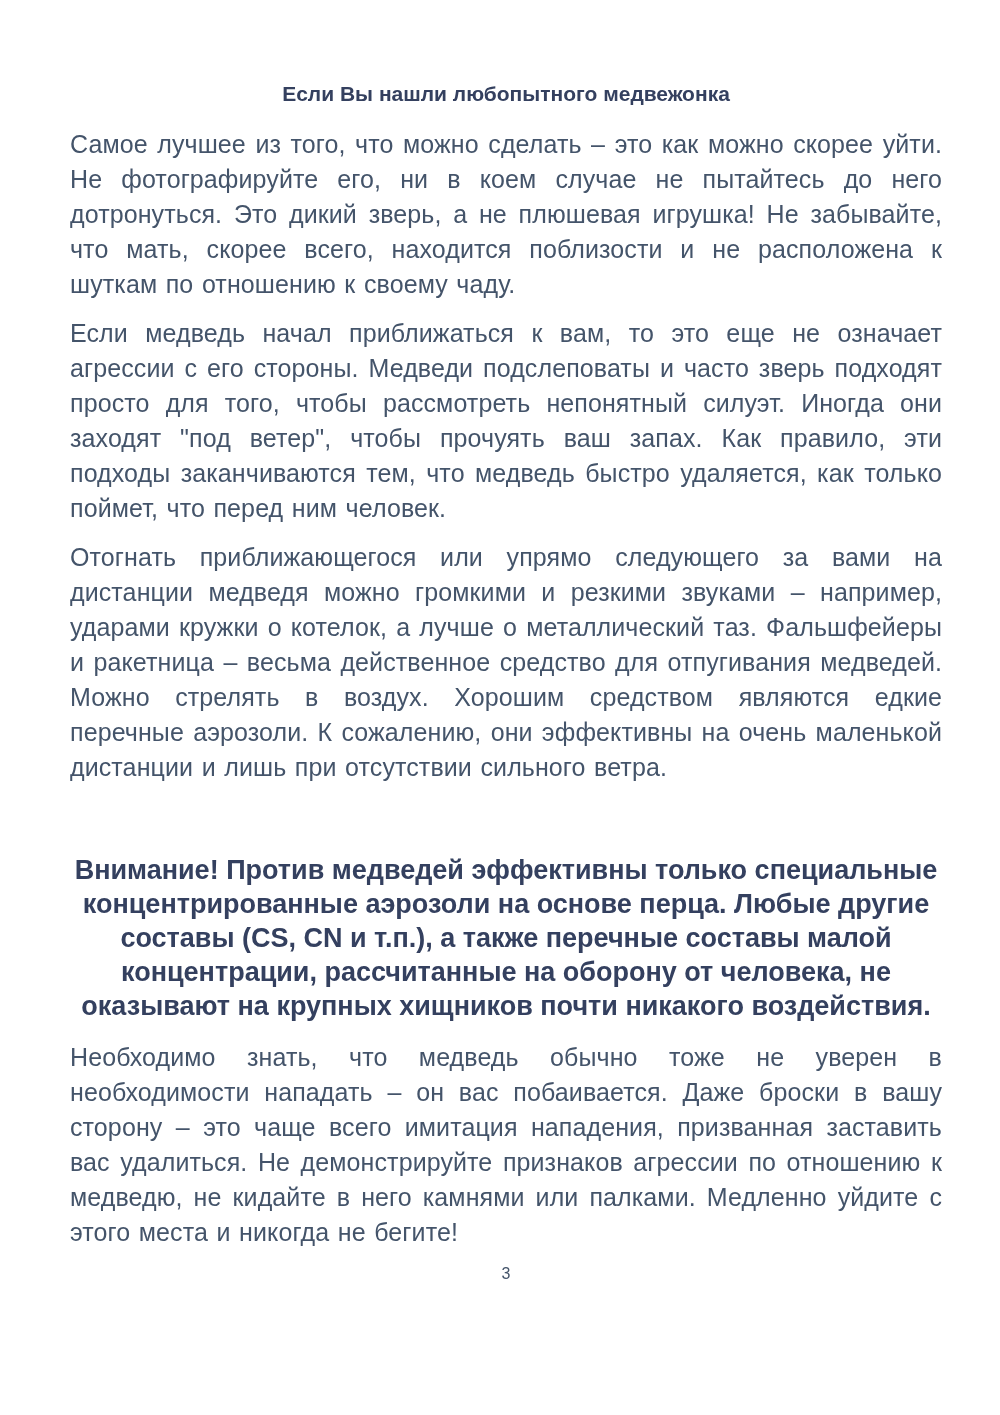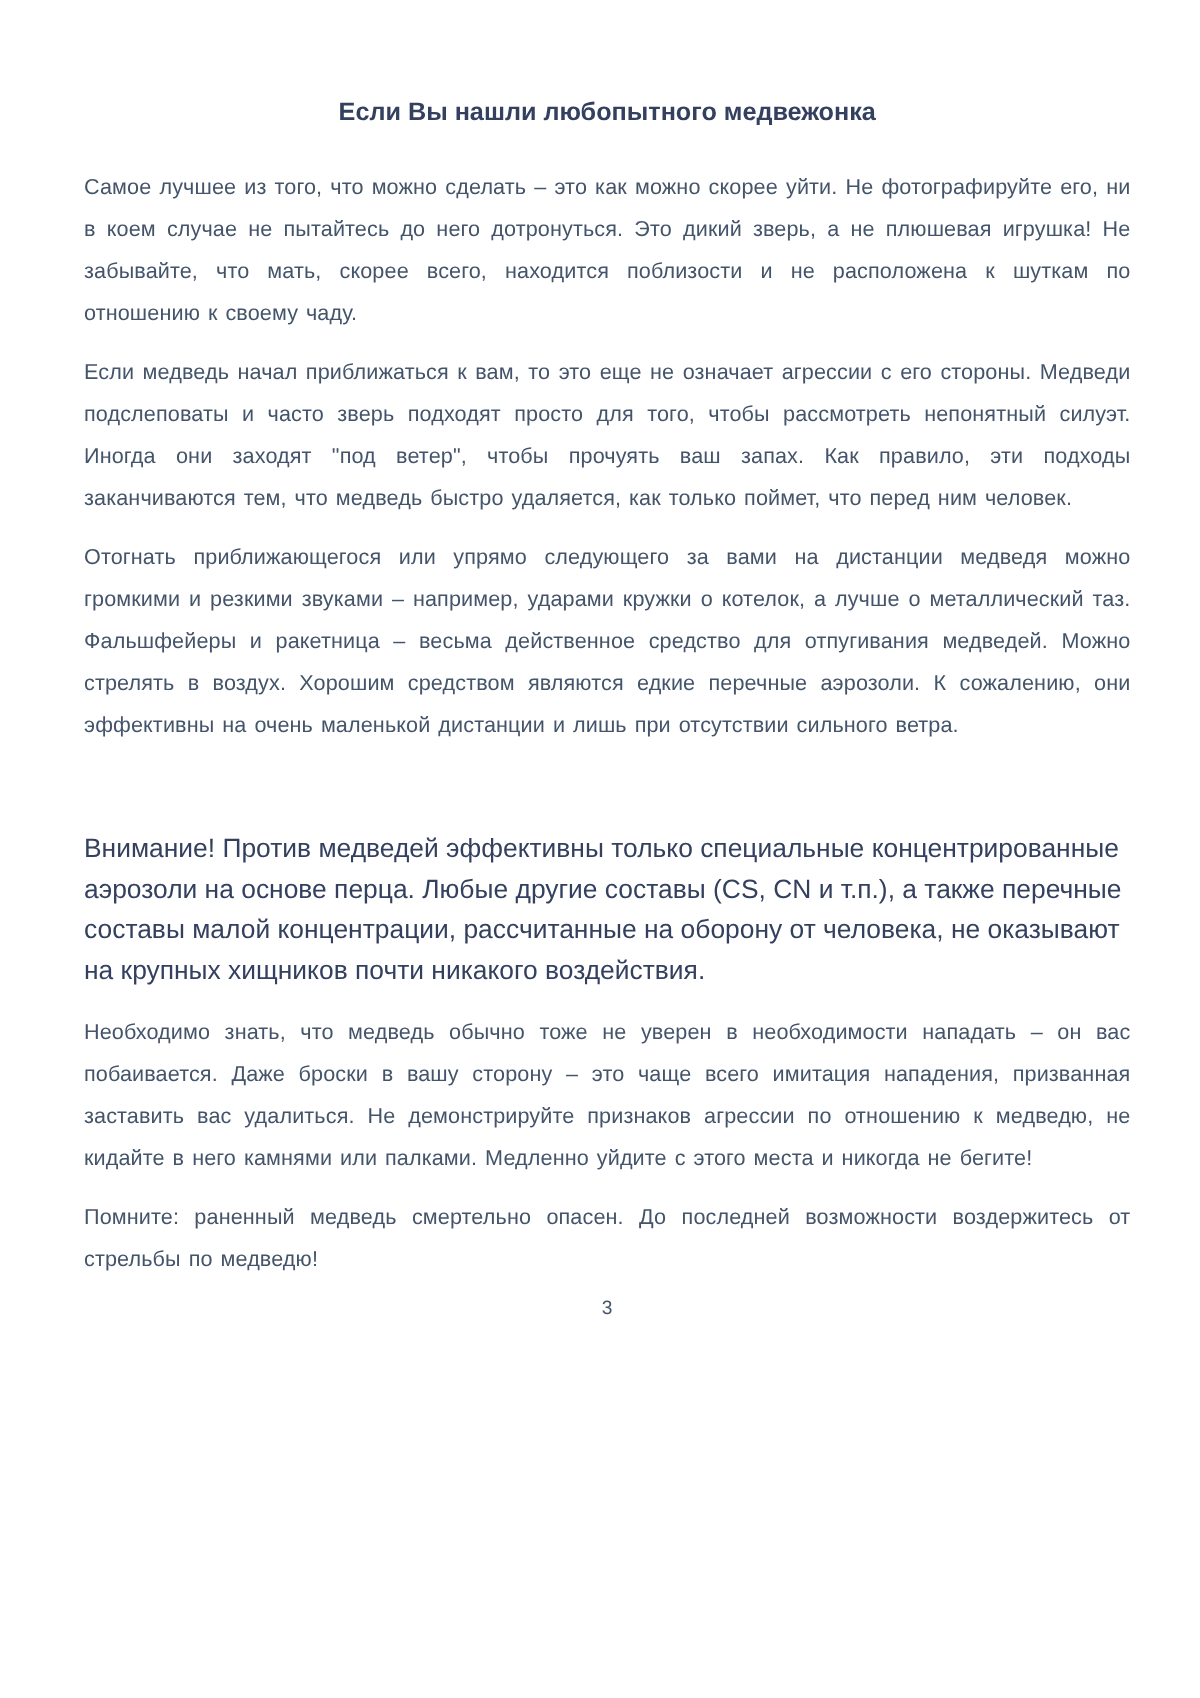--- a/index.html
+++ b/index.html
@@ -20,41 +20,41 @@
   }
   .heading {
     font-size: 21px;
     font-weight: bold;
     line-height: 35px;
     text-align: center;
     color: #34405F;
     margin: 0;
   }
   .heading.h1 {
-    margin-bottom: 28px;
+    margin-bottom: 16px;
     text-align: center;
   }
   .heading.h2 {
     margin-top: 25px;
     margin-bottom: 22px;
   }
   .para {
-    font-size: 18px;
+    font-size: 25px;
     line-height: 35px;
     text-align: justify;
     text-align-last: left;
     letter-spacing: 0.1px;
     word-spacing: 1.5px;
     margin: 0 0 14px 0;
   }
   .warning {
-    font-size: 22px;
-    font-weight: normal;
+    font-size: 27px;
+    font-weight: bold;
     line-height: 34px;
-    text-align: left;
+    text-align: center;
     color: #34405F;
     margin: 68px 0 17px 0;
   }
   .page-number {
     font-size: 16px;
     line-height: 20px;
     text-align: center;
     color: #44546A;
     margin-top: 2px;
   }
@@ -71,17 +71,16 @@
 
 
   <p class="para">Если медведь начал приближаться к вам, то это еще не означает агрессии с его стороны. Медведи подслеповаты и часто зверь подходят просто для того, чтобы рассмотреть непонятный силуэт. Иногда они заходят "под ветер", чтобы прочуять ваш запах. Как правило, эти подходы заканчиваются тем, что медведь быстро удаляется, как только поймет, что перед ним человек.</p>
 
   <p class="para">Отогнать приближающегося или упрямо следующего за вами на дистанции медведя можно громкими и резкими звуками – например, ударами кружки о котелок, а лучше о металлический таз. Фальшфейеры и ракетница – весьма действенное средство для отпугивания медведей. Можно стрелять в воздух. Хорошим средством являются едкие перечные аэрозоли. К сожалению, они эффективны на очень маленькой дистанции и лишь при отсутствии сильного ветра.</p>
 
   <p class="warning">Внимание! Против медведей эффективны только специальные концентрированные аэрозоли на основе перца. Любые другие составы (CS, CN и т.п.), а также перечные составы малой концентрации, рассчитанные на оборону от человека, не оказывают на крупных хищников почти никакого воздействия.</p>
 
   <p class="para">Необходимо знать, что медведь обычно тоже не уверен в необходимости нападать – он вас побаивается. Даже броски в вашу сторону – это чаще всего имитация нападения, призванная заставить вас удалиться. Не демонстрируйте признаков агрессии по отношению к медведю, не кидайте в него камнями или палками. Медленно уйдите с этого места и никогда не бегите!</p>
 
-  <p class="para">Помните: раненный медведь смертельно опасен. До последней возможности воздержитесь от стрельбы по медведю!</p>
 
   <div class="page-number">3</div>
 
 </div>
 
 </body></html>

